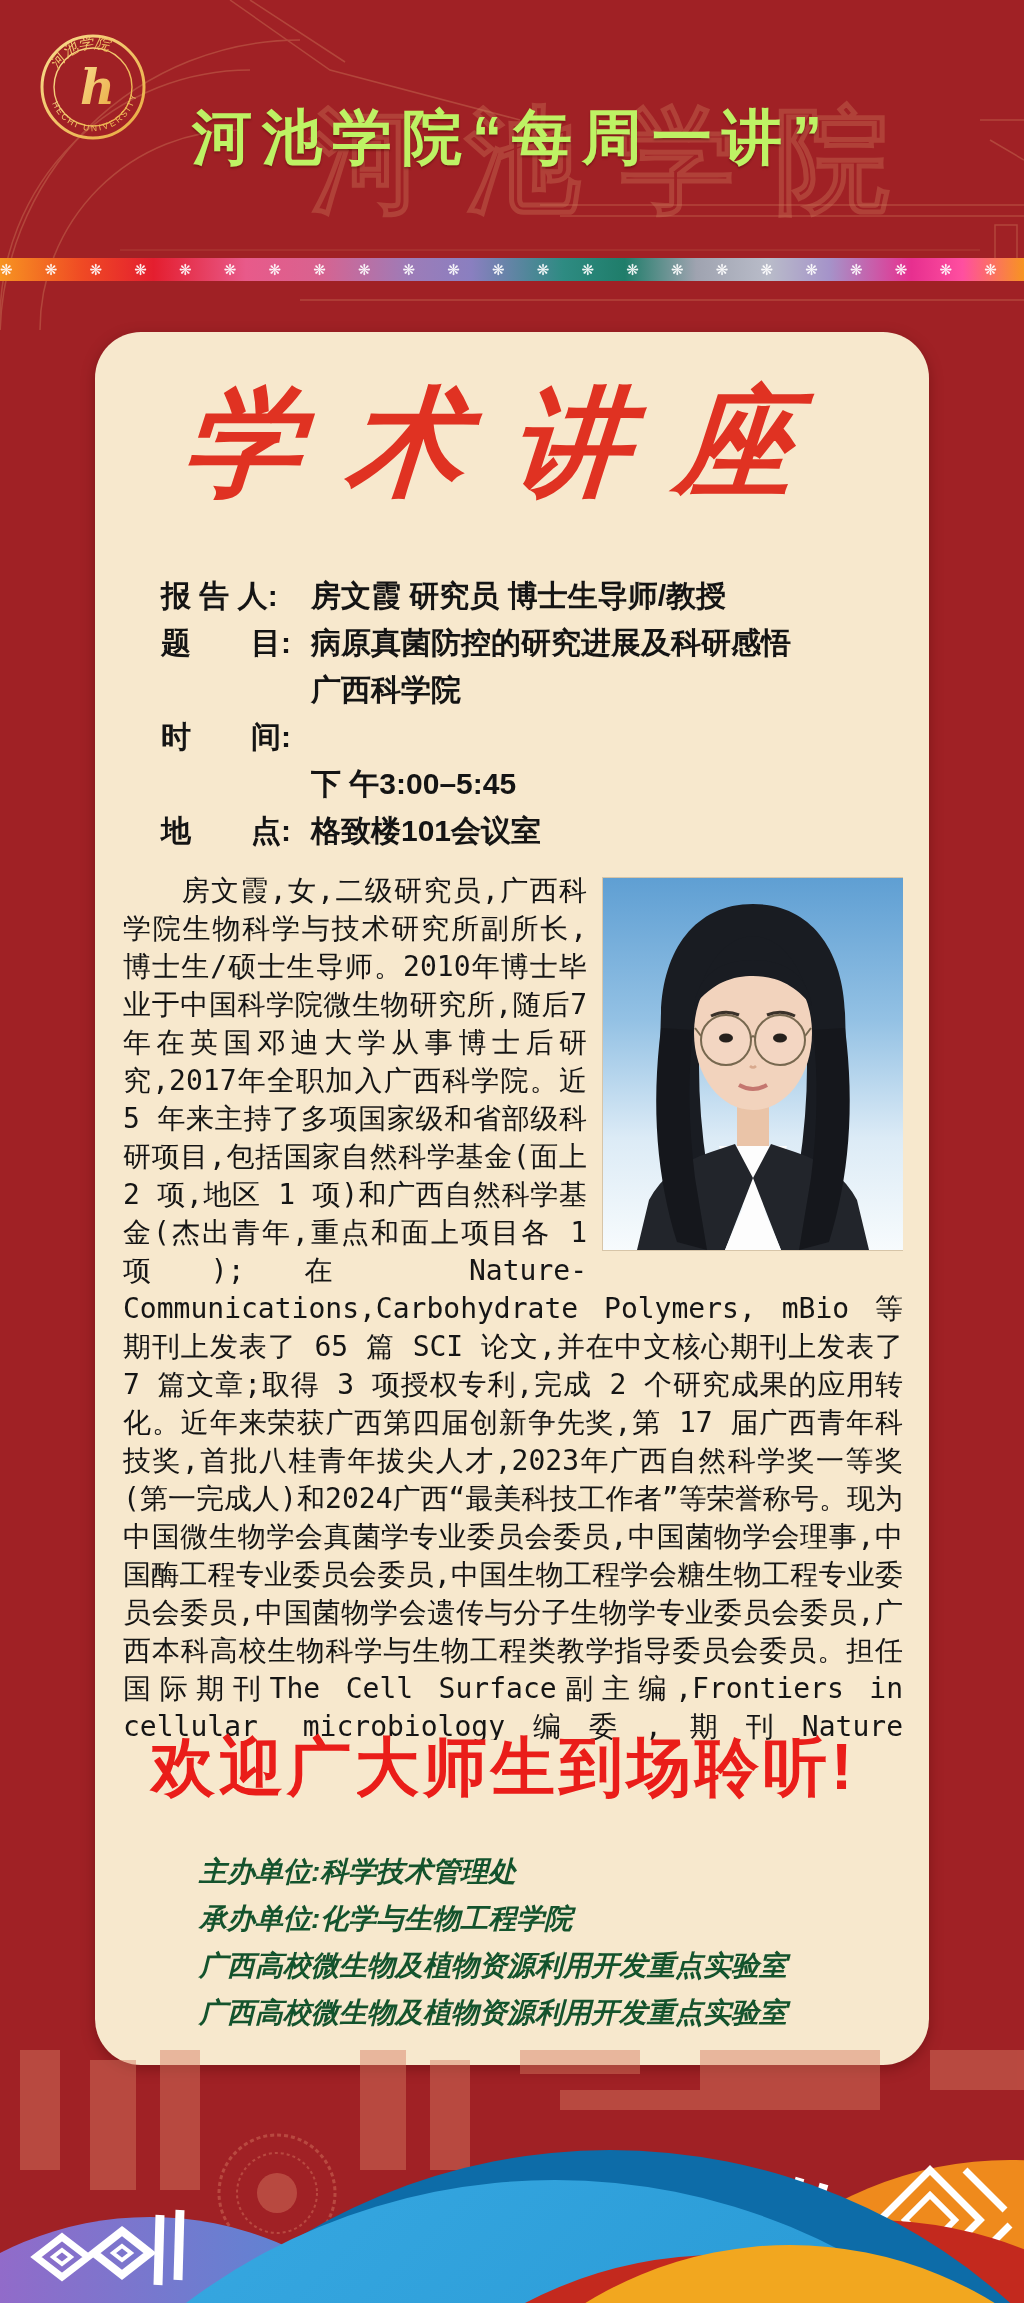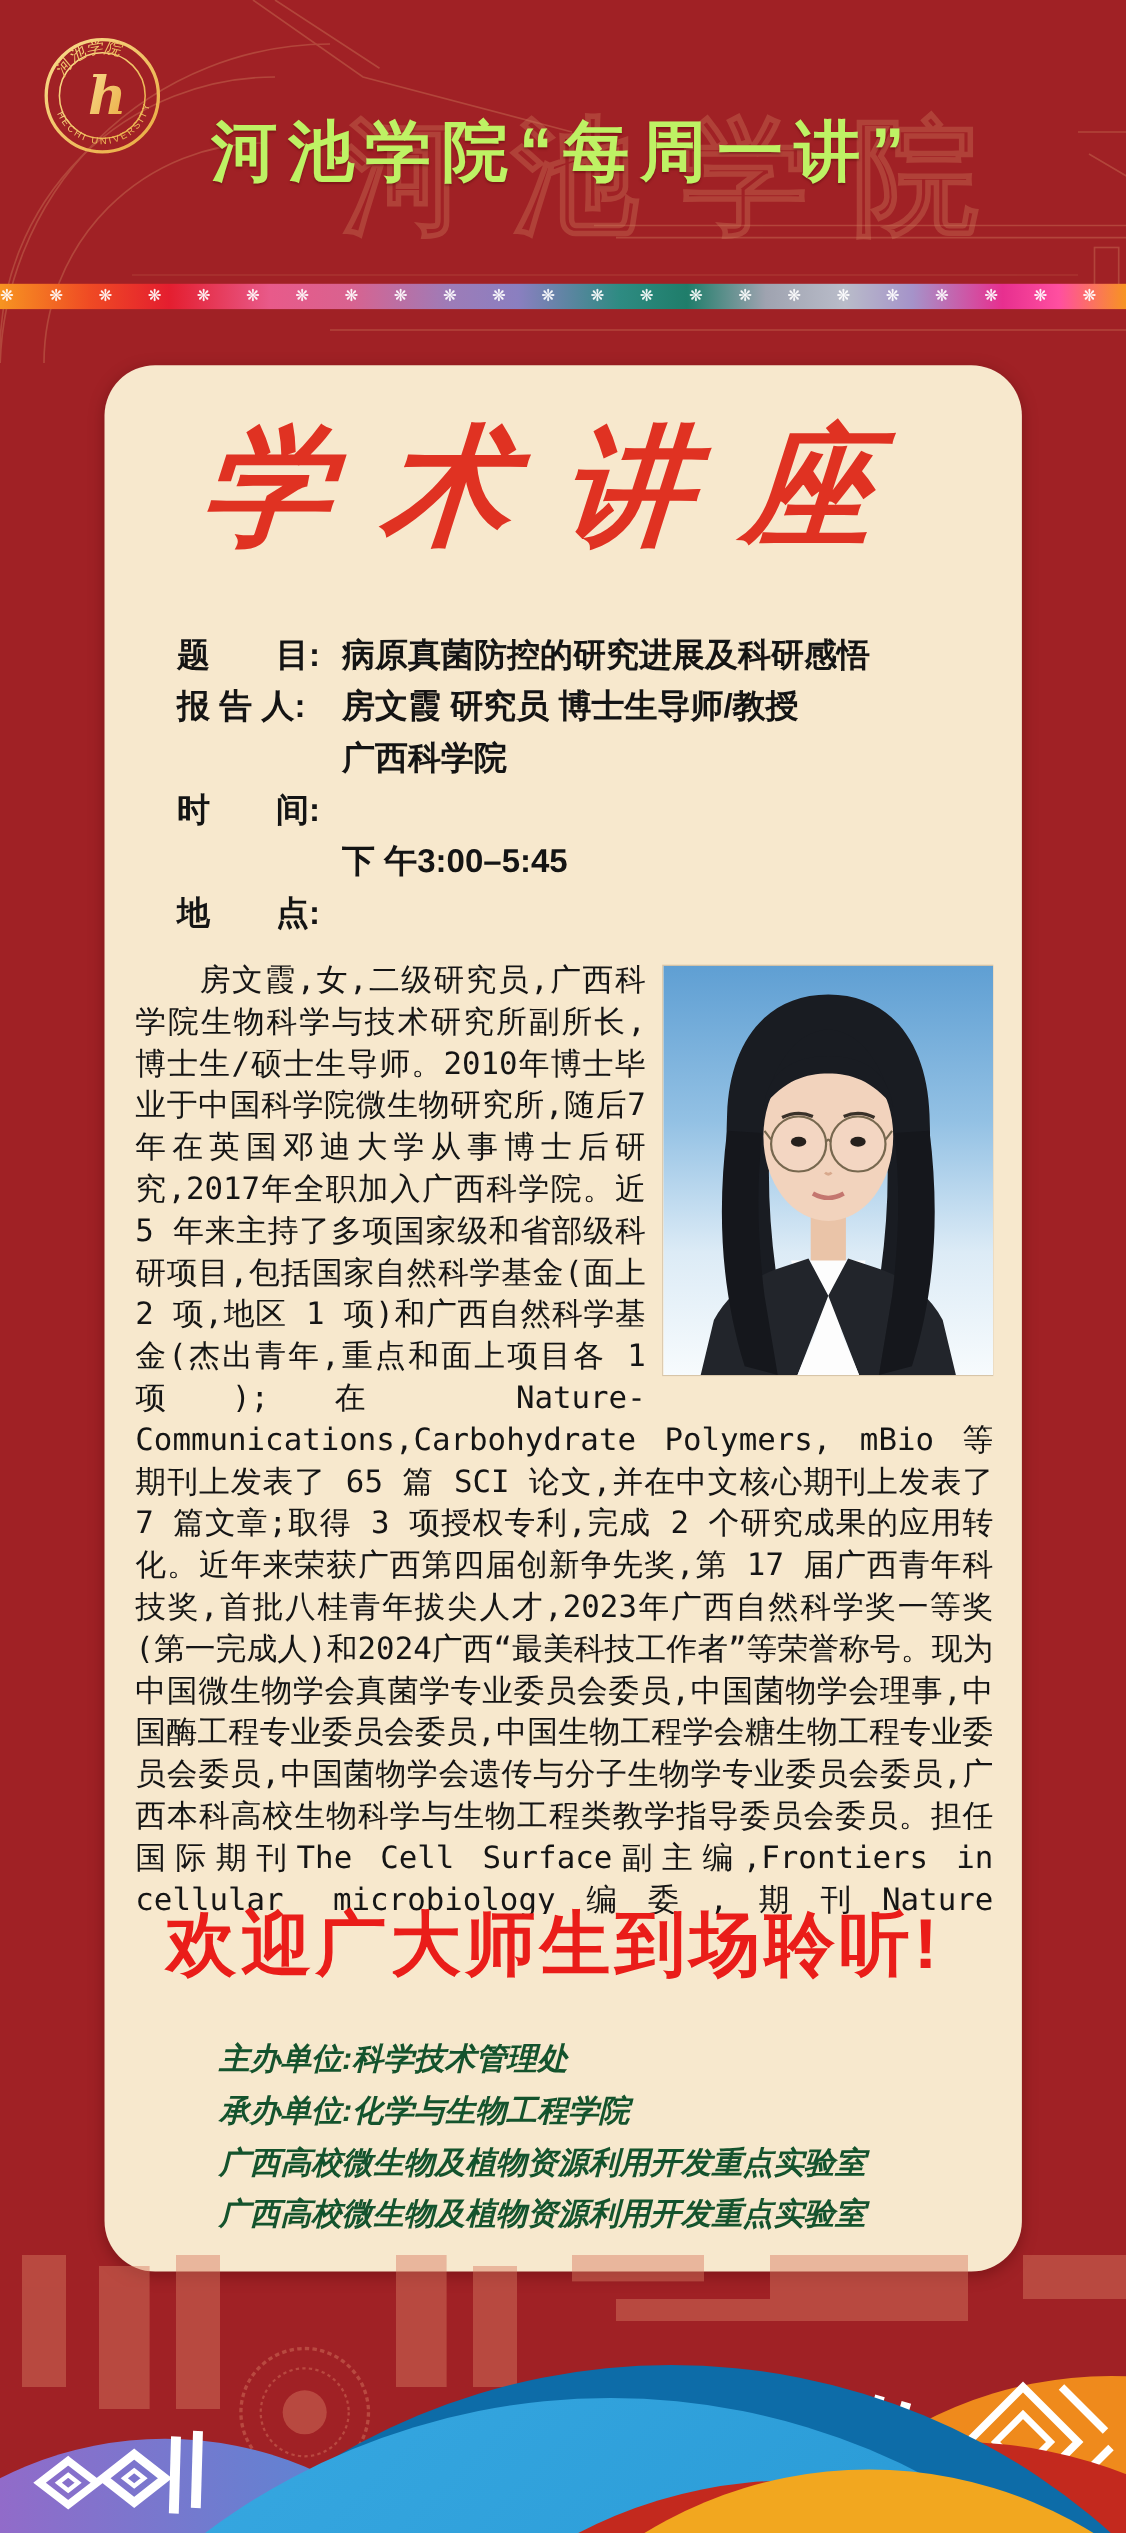--- a/index.html
+++ b/index.html
@@ -114,40 +114,41 @@
   <div class="band">
     <span>❋ ❋ ❋ ❋ ❋ ❋ ❋ ❋ ❋ ❋ ❋ ❋ ❋ ❋ ❋ ❋ ❋ ❋ ❋ ❋ ❋ ❋ ❋ ❋ ❋ ❋ ❋ ❋ ❋ ❋ ❋ ❋ ❋ ❋ ❋ ❋ ❋ ❋ ❋ ❋ ❋ ❋ ❋ ❋ ❋ ❋</span>
   </div>
 
   <div class="card">
 
     <h2 class="card-title">学术讲座</h2>
 
     <div class="info">
       <div class="row">
+        <span class="lbl">报 告 人:</span>
+        <span class="val">房文霞 研究员 博士生导师/教授</span>
+      </div>
+      <div class="row">
         <span class="lbl">题　　目:</span>
         <span class="val">病原真菌防控的研究进展及科研感悟</span>
       </div>
       <div class="row">
-        <span class="lbl">报 告 人:</span>
-        <span class="val">房文霞 研究员 博士生导师/教授</span>
-      </div>
-      <div class="row">
         <span class="lbl"></span>
         <span class="val">广西科学院</span>
       </div>
       <div class="row">
         <span class="lbl">时　　间:</span>
       </div>
       <div class="row">
         <span class="lbl"></span>
         <span class="val">下 午3:00–5:45</span>
       </div>
       <div class="row">
         <span class="lbl">地　　点:</span>
+        <span class="val">格致楼101会议室</span>
       </div>
     </div>
 
     <div class="bio-block">
       <div class="photo">
         <svg width="300" height="372" viewBox="0 0 300 372">
           <defs>
             <linearGradient id="photoBg" x1="0" y1="0" x2="0" y2="1">
               <stop offset="0" stop-color="#5f9fd3"></stop>
               <stop offset="0.38" stop-color="#93c1e4"></stop>

